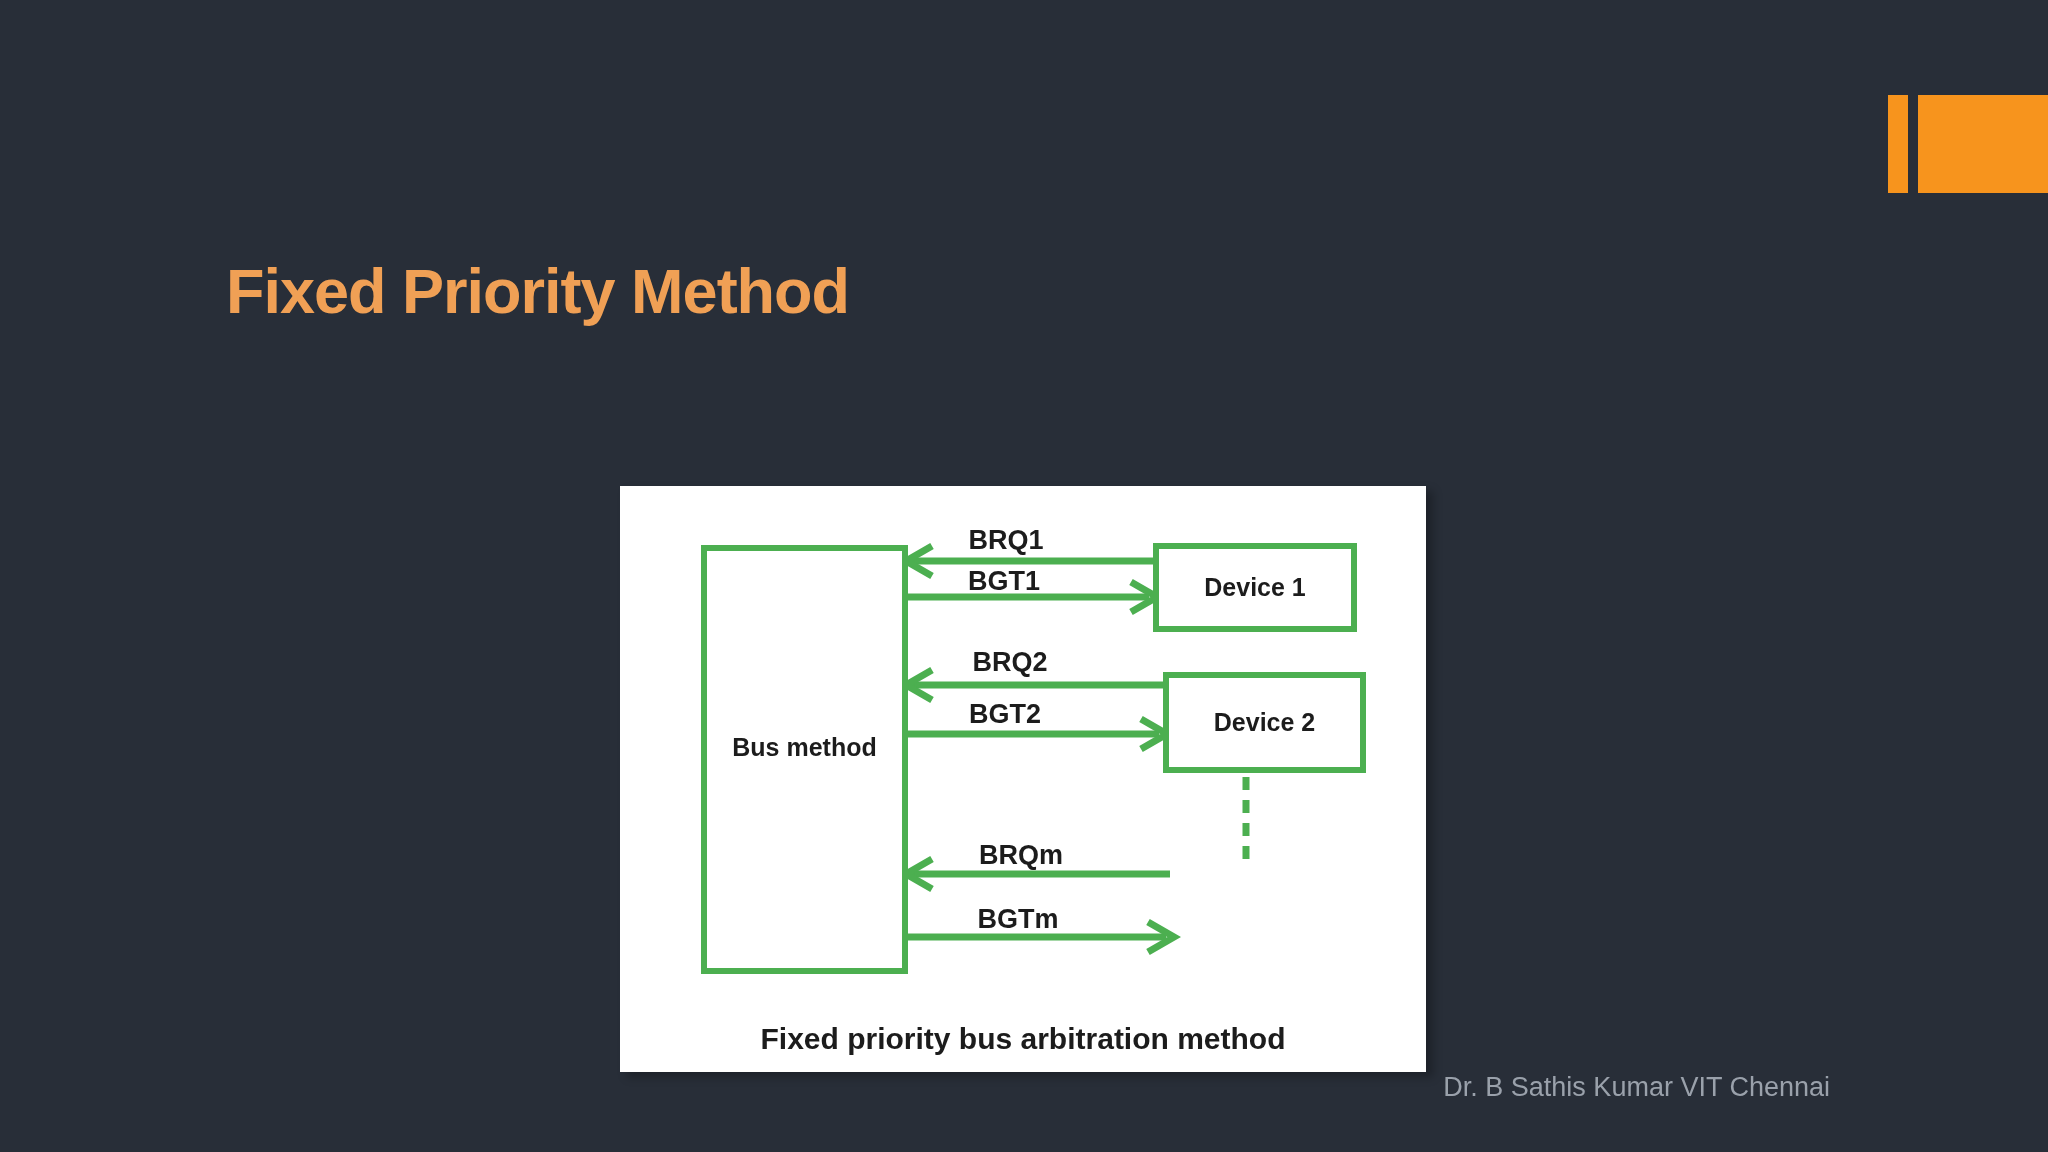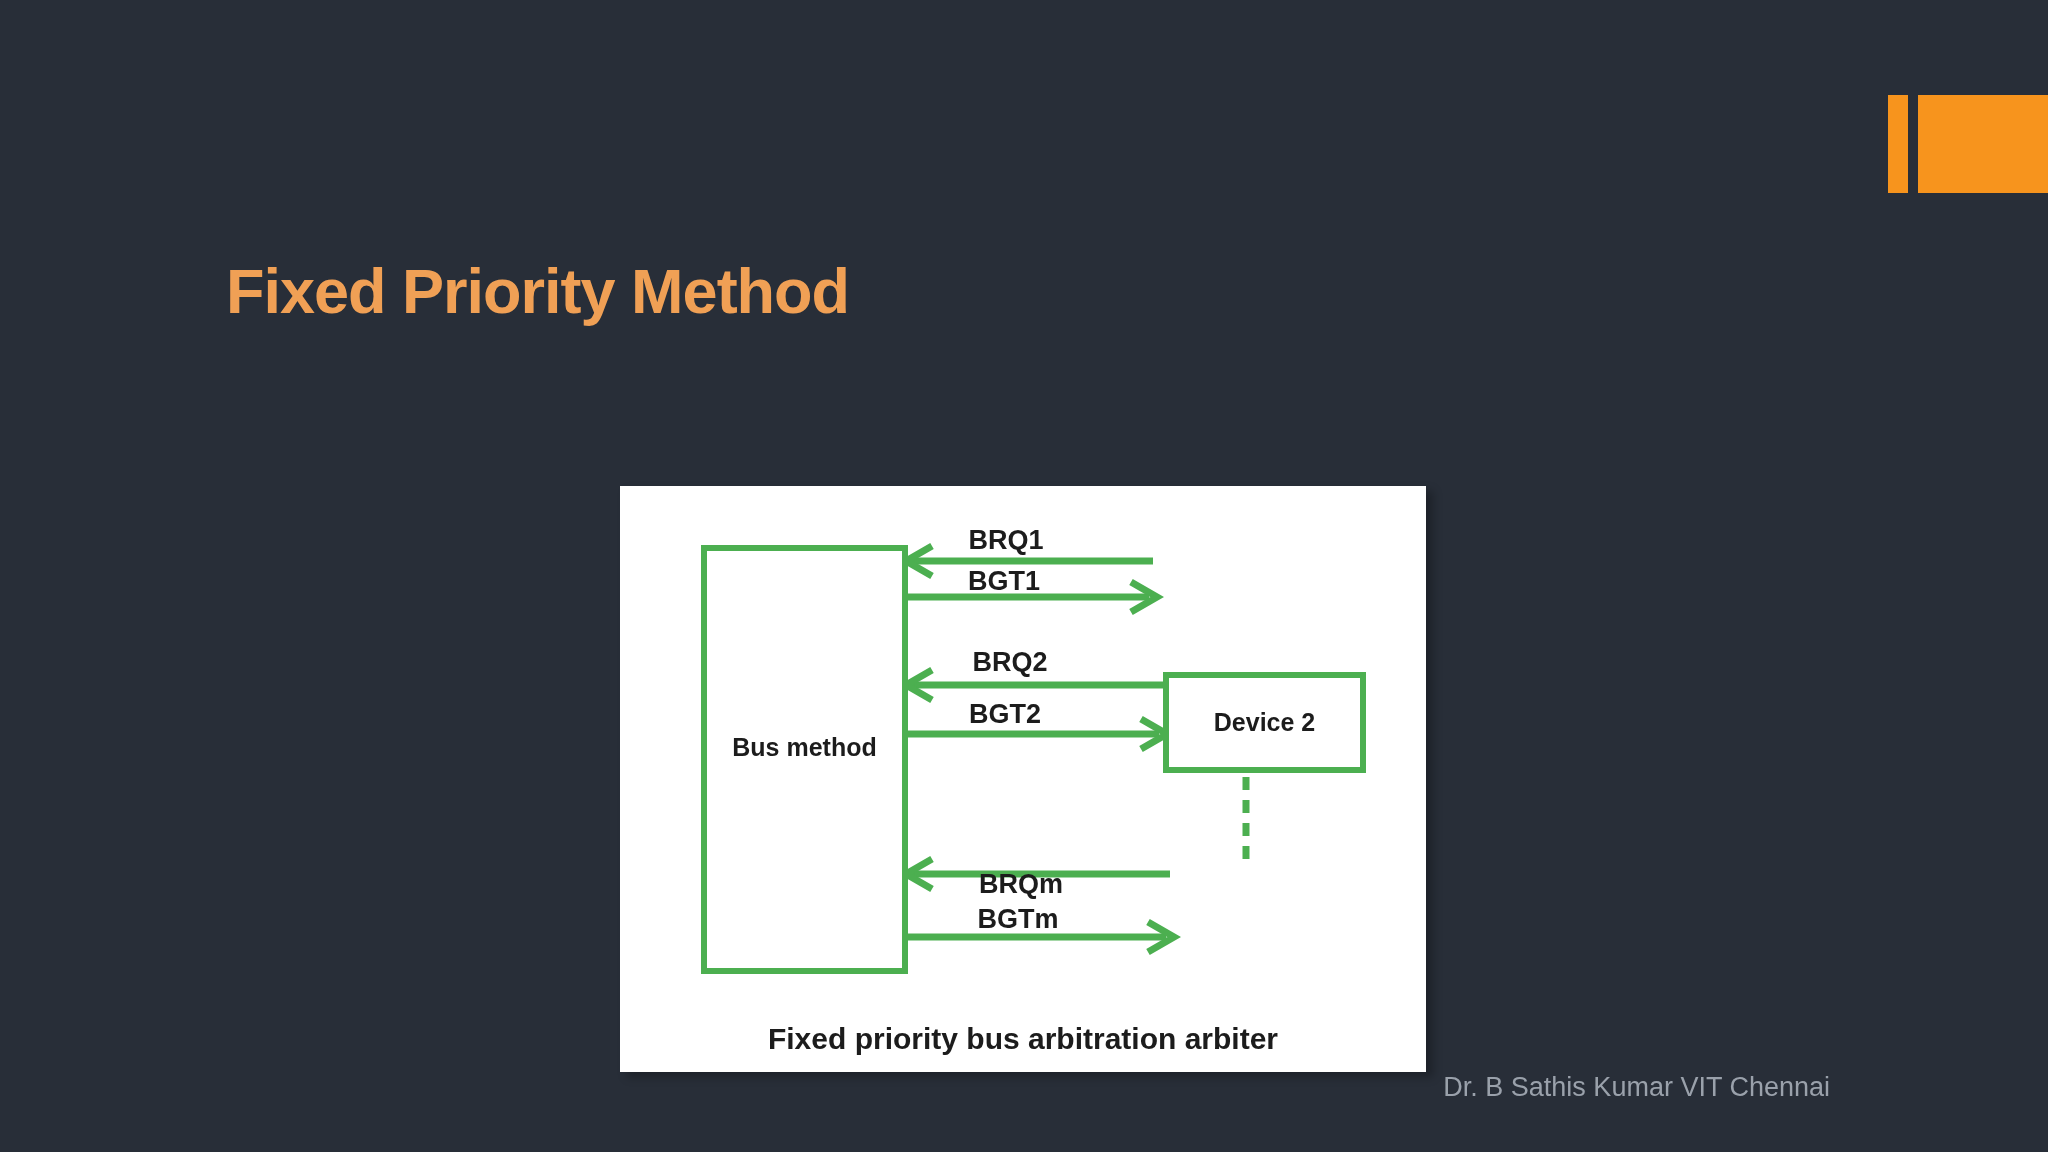--- a/index.html
+++ b/index.html
@@ -65,21 +65,21 @@
   .device-label{font-weight:bold;font-size:25px;color:var(--diagram-text);}
 
   .sig{
     position:absolute;width:140px;text-align:center;line-height:34px;
     font-weight:bold;font-size:27px;color:var(--diagram-text);white-space:nowrap;
   }
   .sig-brq1{left:316px;top:37px;}
   .sig-bgt1{left:314px;top:78px;}
   .sig-brq2{left:320px;top:159px;}
   .sig-bgt2{left:315px;top:211px;}
-  .sig-brqm{left:331px;top:352px;margin-top:29px;}
+  .sig-brqm{left:331px;top:352px;}
   .sig-bgtm{left:328px;top:416px;}
 
   .caption{
     position:absolute;left:0;top:536px;width:100%;text-align:center;
     font-weight:bold;font-size:30px;color:var(--diagram-text);
   }
 </style>
 </head>
 <body>
 
@@ -112,29 +112,32 @@
       <path d="M288 451 H546"></path>
       <path d="M528 436 L554 451 L528 466"></path>
 
       <path class="dashed" d="M626 291 V377"></path>
     </svg>
 
     <div class="box arbiter">
       <span class="arbiter-label">Bus method</span>
     </div>
 
+    <div class="box device1">
+      <span class="device-label">Device 1</span>
+    </div>
     <div class="box device2">
       <span class="device-label">Device 2</span>
     </div>
 
     <span class="sig sig-brq1">BRQ1</span>
     <span class="sig sig-bgt1">BGT1</span>
     <span class="sig sig-brq2">BRQ2</span>
     <span class="sig sig-bgt2">BGT2</span>
     <span class="sig sig-brqm">BRQm</span>
     <span class="sig sig-bgtm">BGTm</span>
 
-    <figcaption class="caption">Fixed priority bus arbitration arbiter</figcaption>
+    <figcaption class="caption">Fixed priority bus arbitration method</figcaption>
   </figure>
 
   <div class="footer">Dr. B Sathis Kumar VIT Chennai</div>
 
 </div>
 
 </body></html>

